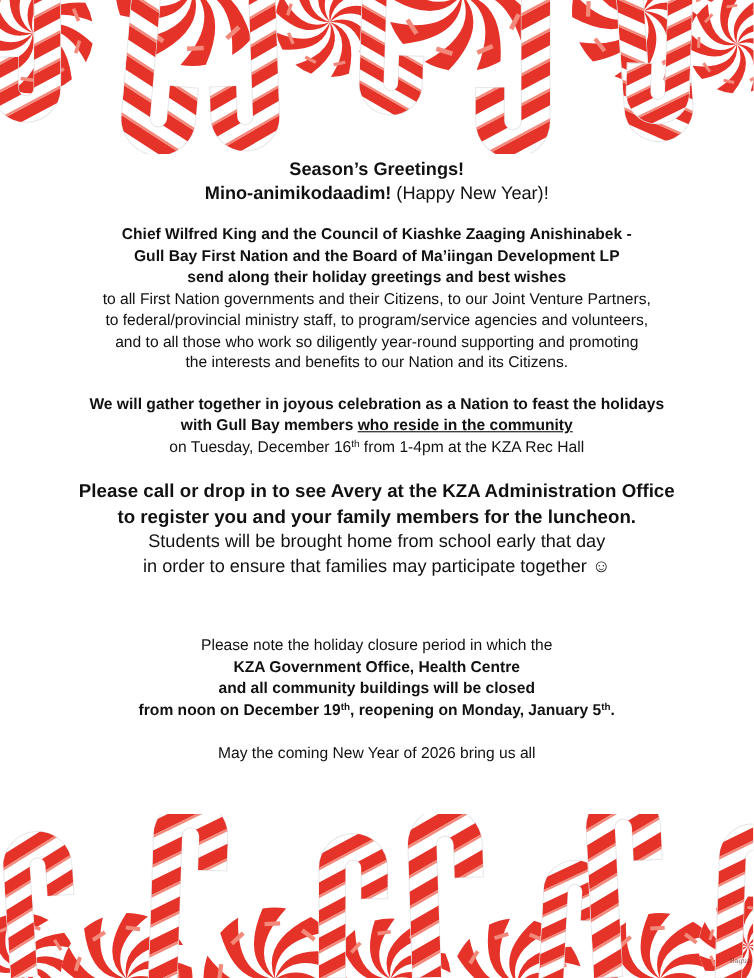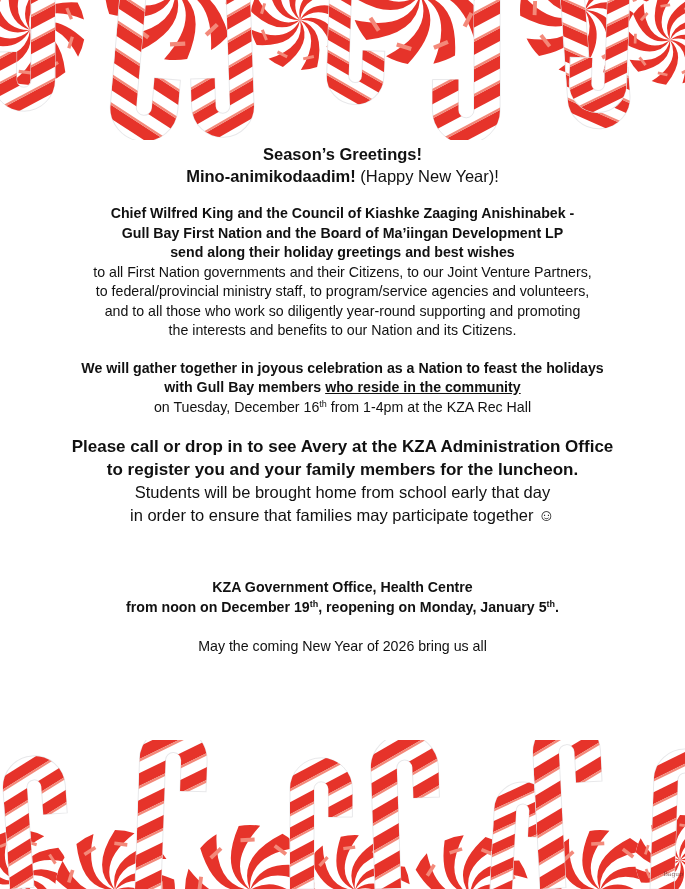--- a/index.html
+++ b/index.html
@@ -416,21 +416,23 @@
   <div>
     <span class="line big b">Please call or drop in to see Avery at the KZA Administration Office</span>
     <span class="line big b">to register you and your family members for the luncheon.</span>
     <span class="line bigreg">Students will be brought home from school early that day</span>
     <span class="line bigreg"><span>in order to ensure that families may participate together</span> <span>☺</span></span>
   </div>
 
   <div class="gap4"></div>
 
   <div>
+    <span class="line p">Please note the holiday closure period in which the</span>
     <span class="line p b">KZA Government Office, Health Centre</span>
+    <span class="line p b">and all community buildings will be closed</span>
     <span class="line p b"><span>from noon on December 19</span><sup>th</sup><span>, reopening on Monday, January 5</span><sup>th</sup><span>.</span></span>
   </div>
 
   <div class="gap5"></div>
 
   <div>
     <span class="line p">May the coming New Year of 2026 bring us all</span>
   </div>
 </div>
 

